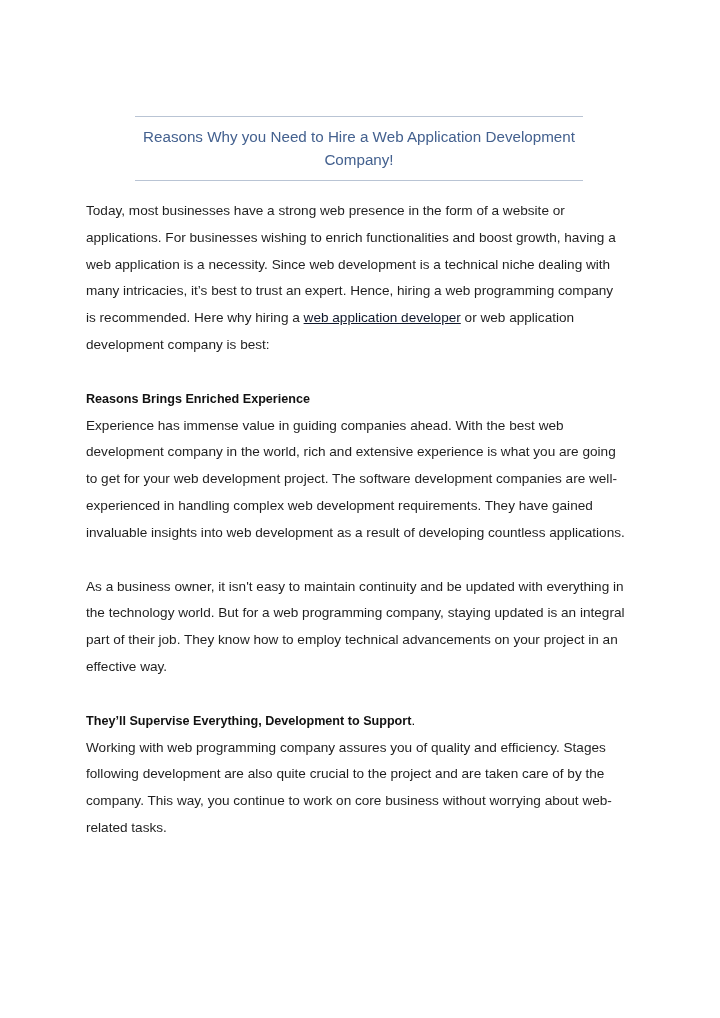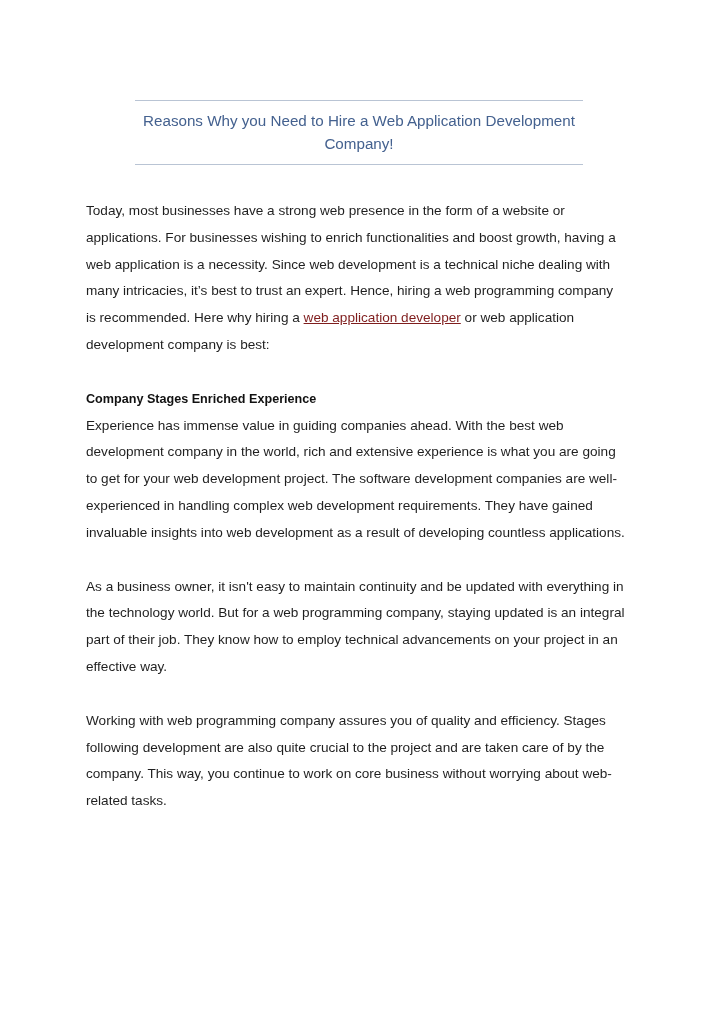--- a/index.html
+++ b/index.html
@@ -18,21 +18,21 @@
     position: relative;
     width: 720px;
     height: 1018px;
     background: #ffffff;
   }
 
   
   .title-block {
     position: absolute;
     left: 135px;
-    top: 100px;
+    top: 116px;
     width: 448px;
   }
   .rule {
     height: 0;
     border-top: 1px solid #b9c4d4;
     width: 100%;
   }
   .doc-title {
     text-align: center;
     color: #44618f;
@@ -61,21 +61,21 @@
     line-height: 26.8px;
     font-weight: bold;
     color: #111111;
     margin: 0;
   }
   .section-heading .trailing {
     font-weight: normal;
     font-size: 13.6px;
   }
   .doclink {
-    color: #7f1d1d;
+    color: #0f172a;
     text-decoration: underline;
   }
   .block-gap {
     height: 27px;
   }
 </style>
 </head>
 <body>
 
 <div class="page">
@@ -85,25 +85,26 @@
     <div class="doc-title">Reasons Why you Need to Hire a Web Application Development Company!</div>
     <div class="rule"></div>
   </div>
 
   <div class="content">
 
     <p class="para"><span>Today, most businesses have a strong web presence in the form of a website or applications. For businesses wishing to enrich functionalities and boost growth, having a web application is a necessity. Since web development is a technical niche dealing with many intricacies, it’s best to trust an expert. Hence, hiring a web programming company is recommended. Here why hiring a </span><a class="doclink" href="#">web application developer</a><span> or web application development company is best:</span></p>
 
     <div class="block-gap"></div>
 
-    <p class="section-heading"><span>Company Stages Enriched Experience</span><span class="trailing"></span></p>
+    <p class="section-heading"><span>Reasons Brings Enriched Experience</span><span class="trailing"></span></p>
     <p class="para">Experience has immense value in guiding companies ahead. With the best web development company in the world, rich and extensive experience is what you are going to get for your web development project. The software development companies are well-experienced in handling complex web development requirements. They have gained invaluable insights into web development as a result of developing countless applications.</p>
 
     <div class="block-gap"></div>
 
     <p class="para">As a business owner, it isn't easy to maintain continuity and be updated with everything in the technology world. But for a web programming company, staying updated is an integral part of their job. They know how to employ technical advancements on your project in an effective way.</p>
 
     <div class="block-gap"></div>
 
+    <p class="section-heading"><span>They’ll Supervise Everything, Development to Support</span><span class="trailing">.</span></p>
     <p class="para">Working with web programming company assures you of quality and efficiency. Stages following development are also quite crucial to the project and are taken care of by the company. This way, you continue to work on core business without worrying about web-related tasks.</p>
 
   </div>
 </div>
 
 </body></html>

